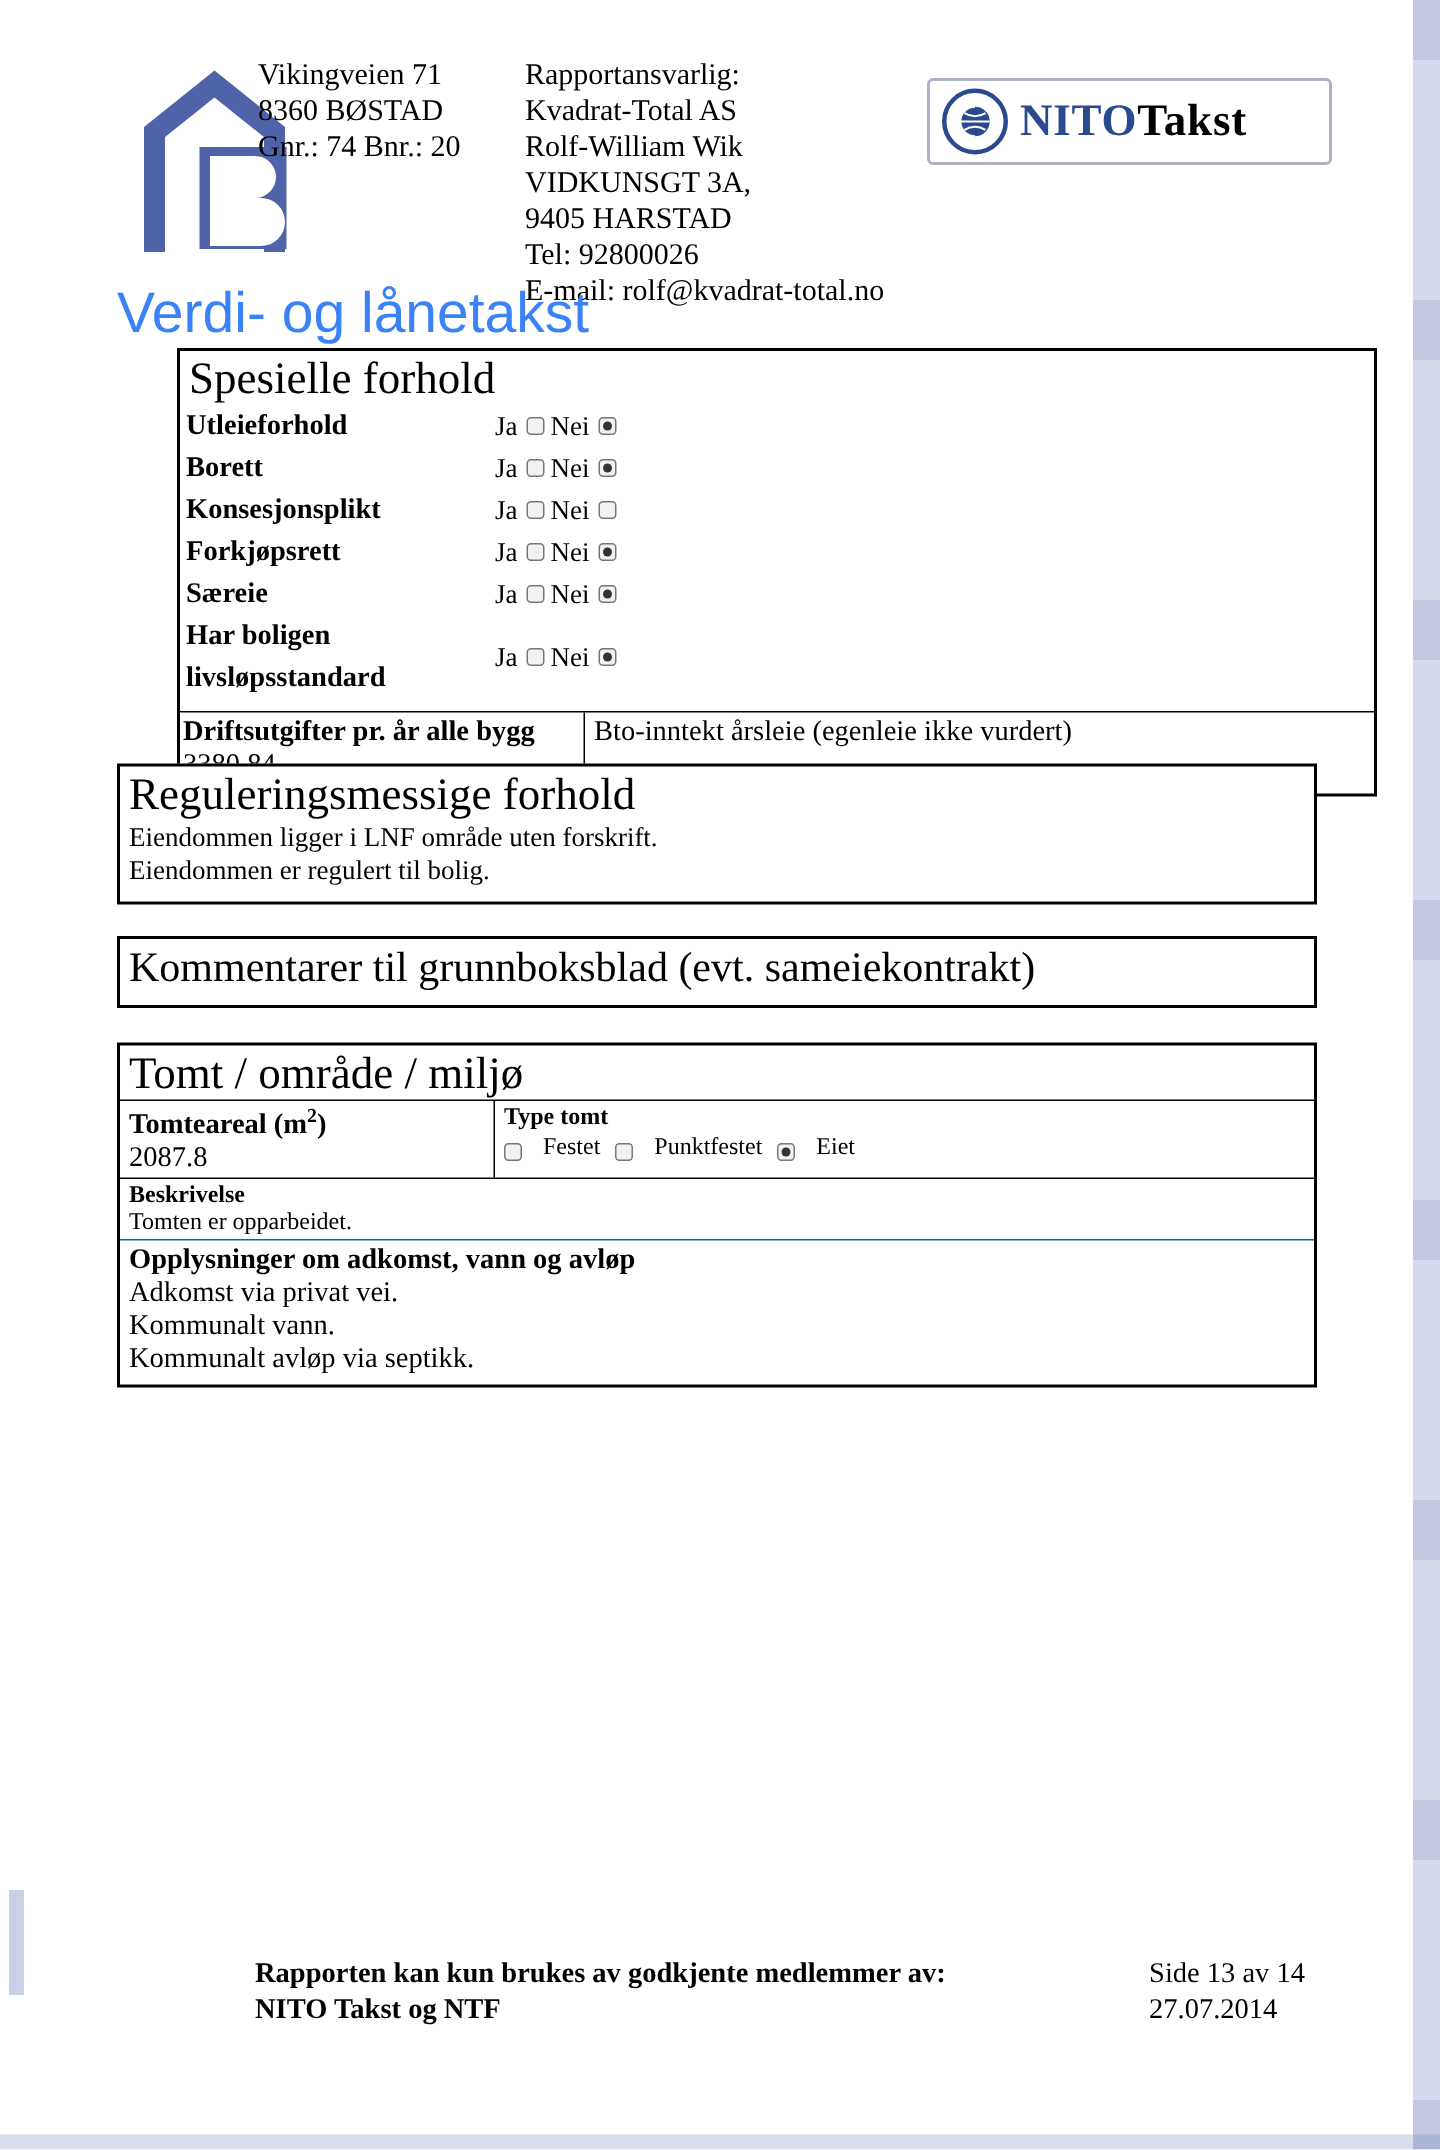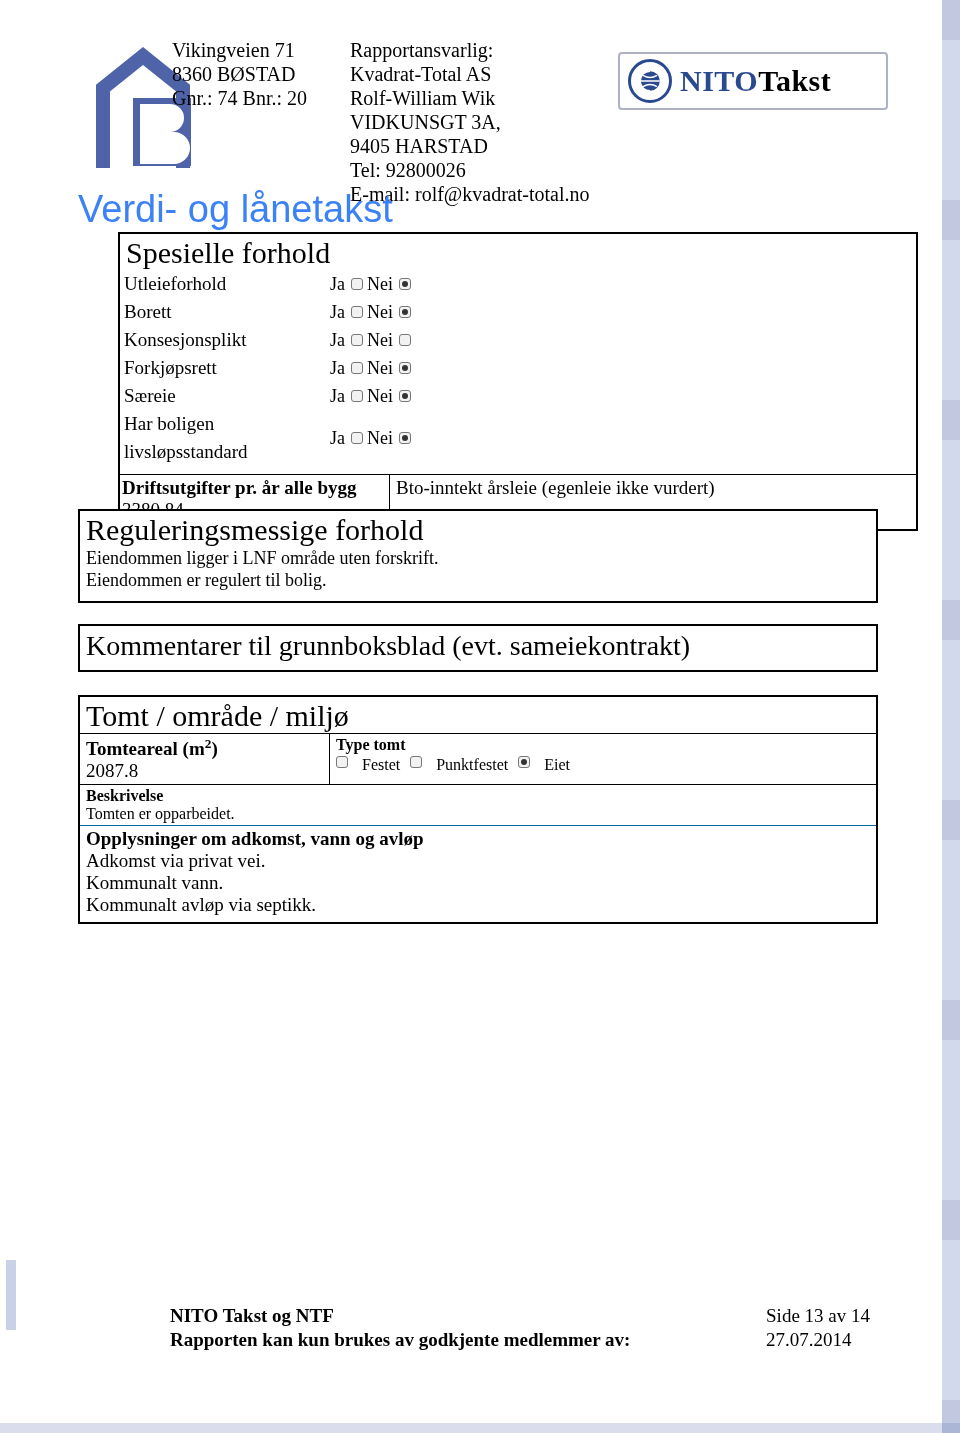--- a/index.html
+++ b/index.html
@@ -24,21 +24,21 @@
 
   .title { position: absolute; left: 78px; top: 188px; font-size: 38px; font-family: Arial, Helvetica, sans-serif; color: #3b82f6; }
 
   .box { position: absolute; border: 2px solid #000; border-style: double; background: #fff; }
   .box h2 { font-family: "Times New Roman", serif; font-size: 30px; font-weight: normal; padding: 2px 6px 0 6px; }
 
   
   .box1 { left: 78px; top: 232px; width: 800px; margin-left: 40px; }
   .sf-grid { padding: 0 4px 4px 4px; }
   .sf-row { display: flex; align-items: center; font-size: 18px; line-height: 28px; }
-  .sf-row .lab { width: 206px; font-weight: normal; font-size: 19px; }
+  .sf-row .lab { width: 206px; font-weight: bold; font-size: 19px; }
   .sf-row .optset { display: flex; gap: 4px; align-items: center; }
   .sf-row .opt { display: inline-flex; align-items: center; gap: 6px; }
   .sf-row .opt .text { font-size: 18px; }
   .radio { width: 12px; height: 12px; border: 1px solid #777; border-radius: 3px; background: #f2f2f2; display: inline-block; position: relative; }
   .radio.filled::after { content: ""; position: absolute; left: 2px; top: 2px; width: 6px; height: 6px; border-radius: 50%; background: #333; }
   .sf-split { display: flex; border-top: 1px solid #000; margin-top: 4px; }
   .sf-split .left { width: 270px; border-right: 1px solid #000; padding: 2px 6px 8px 2px; font-size: 19px; }
   .sf-split .left .b { font-weight: bold; }
   .sf-split .right { flex: 1; padding: 2px 6px 8px 6px; font-size: 19px; }
 
@@ -51,21 +51,21 @@
   .box3 h2 { font-size: 28px; padding-top: 4px; }
 
   
   .box4 { left: 78px; top: 695px; width: 800px; }
   .box4 .inner { padding: 0; }
   .box4 .row1 { display: flex; border-top: 1px solid #000; border-bottom: 1px solid #000; }
   .box4 .cellL { width: 250px; border-right: 1px solid #000; padding: 2px 6px; font-size: 19px; }
   .box4 .cellL .b { font-weight: bold; }
   .box4 .cellR { flex: 1; padding: 2px 6px; font-size: 16px; }
   .box4 .cellR .b { font-weight: bold; display: block; }
-  .box4 .cellR .optline { display: flex; gap: 10px; align-items: flex-start; padding-top: 2px; }
+  .box4 .cellR .optline { display: flex; gap: 10px; align-items: flex-end; padding-top: 2px; }
   .box4 .row2 { border-bottom: 1px solid #0369a1; padding: 2px 6px; font-size: 16px; }
   .box4 .row2 .b { font-weight: bold; }
   .box4 .row3 { padding: 2px 6px 6px 6px; font-size: 19px; }
   .box4 .row3 .b { font-weight: bold; }
 
   
   .footer { position: absolute; left: 170px; top: 1304px; width: 700px; display: flex; justify-content: space-between; font-size: 19px; }
   .footer .left { font-weight: bold; line-height: 24px; }
   .footer .right { text-align: left; line-height: 24px; }
 
@@ -249,21 +249,21 @@
         <span class="b">Opplysninger om adkomst, vann og avløp</span><br>
         <span>Adkomst via privat vei.</span><br>
         <span>Kommunalt vann.</span><br>
         <span>Kommunalt avløp via septikk.</span>
       </div>
     </div>
   </div>
 
   <div class="footer">
     <div class="left">
+      <div>Rapporten kan kun brukes av godkjente medlemmer av:</div>
       <div>NITO Takst og NTF</div>
-      <div>Rapporten kan kun brukes av godkjente medlemmer av:</div>
     </div>
     <div class="right">
       <div>Side 13 av 14</div>
       <div>27.07.2014</div>
     </div>
   </div>
 </div>
 
 </body></html>

